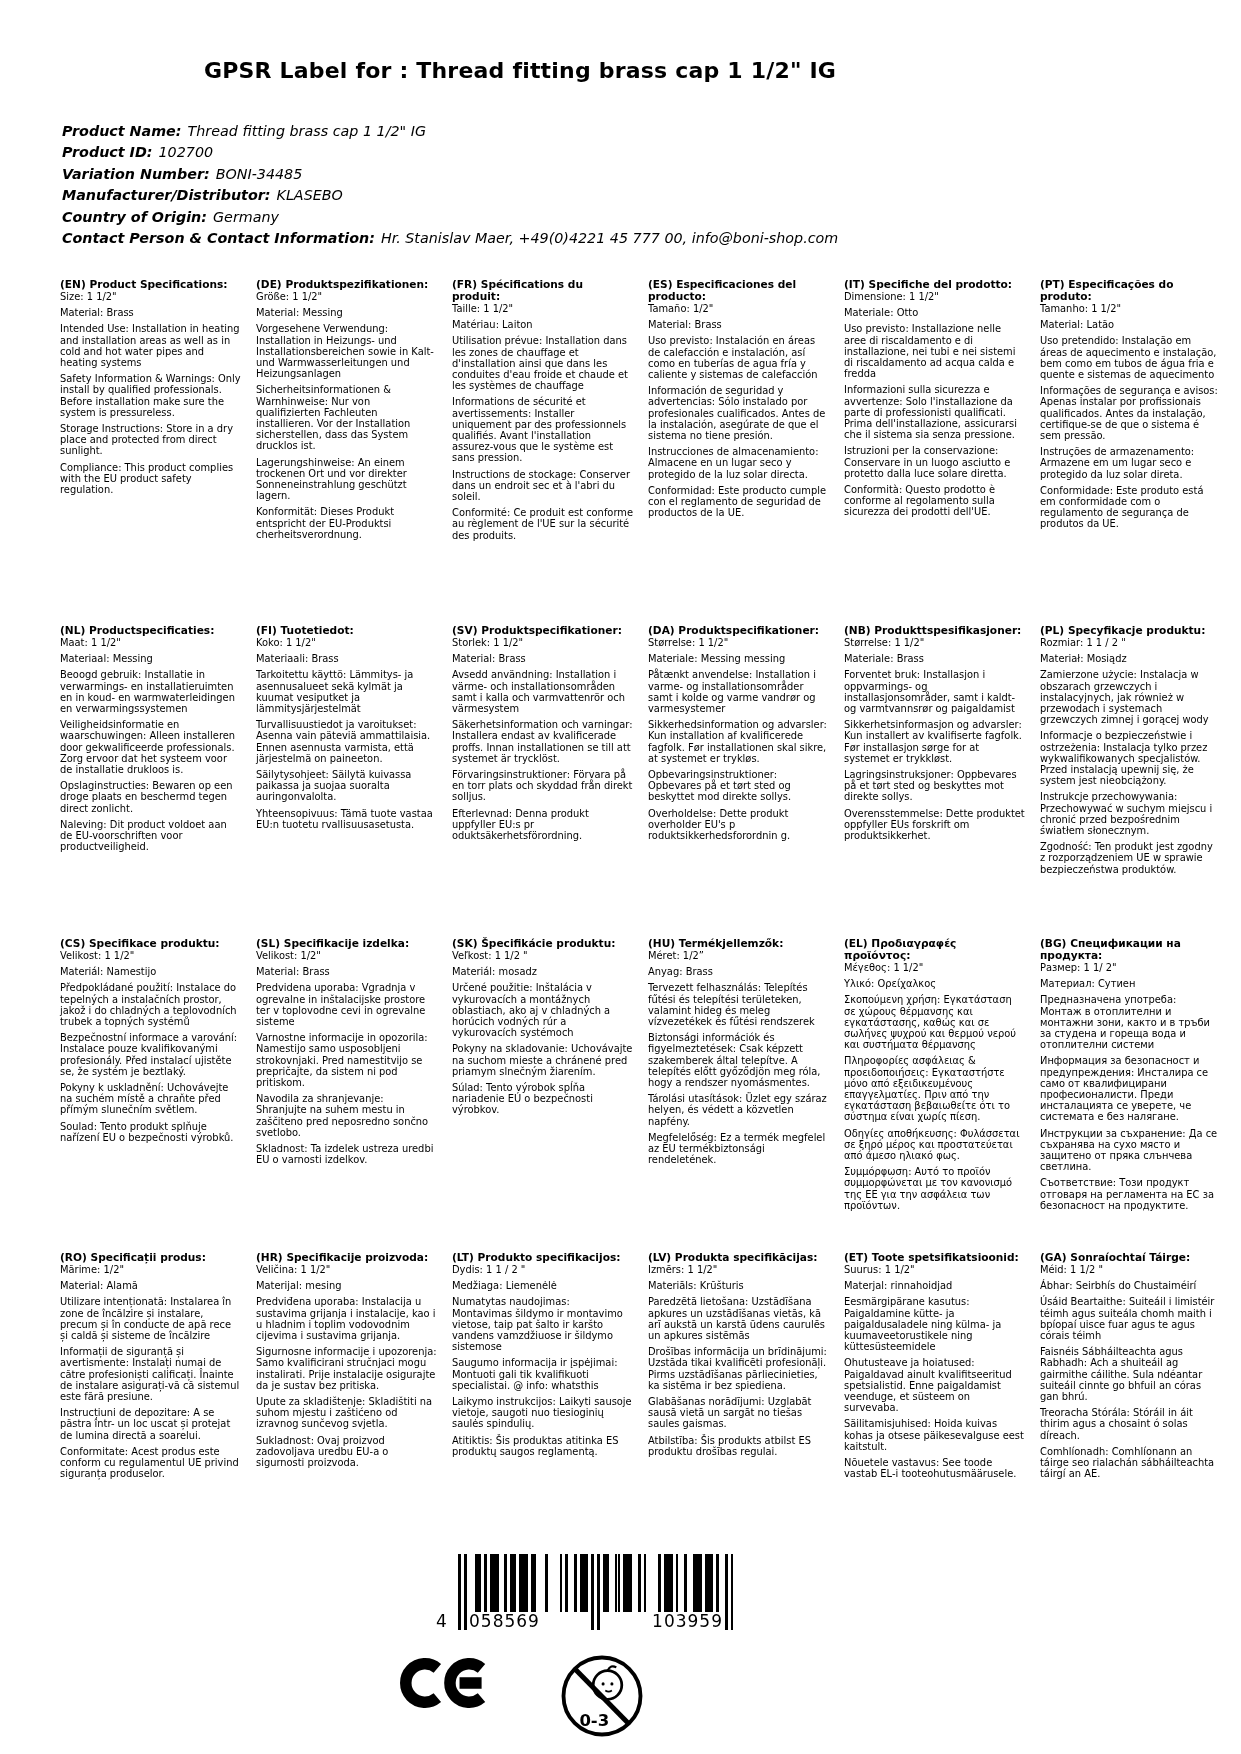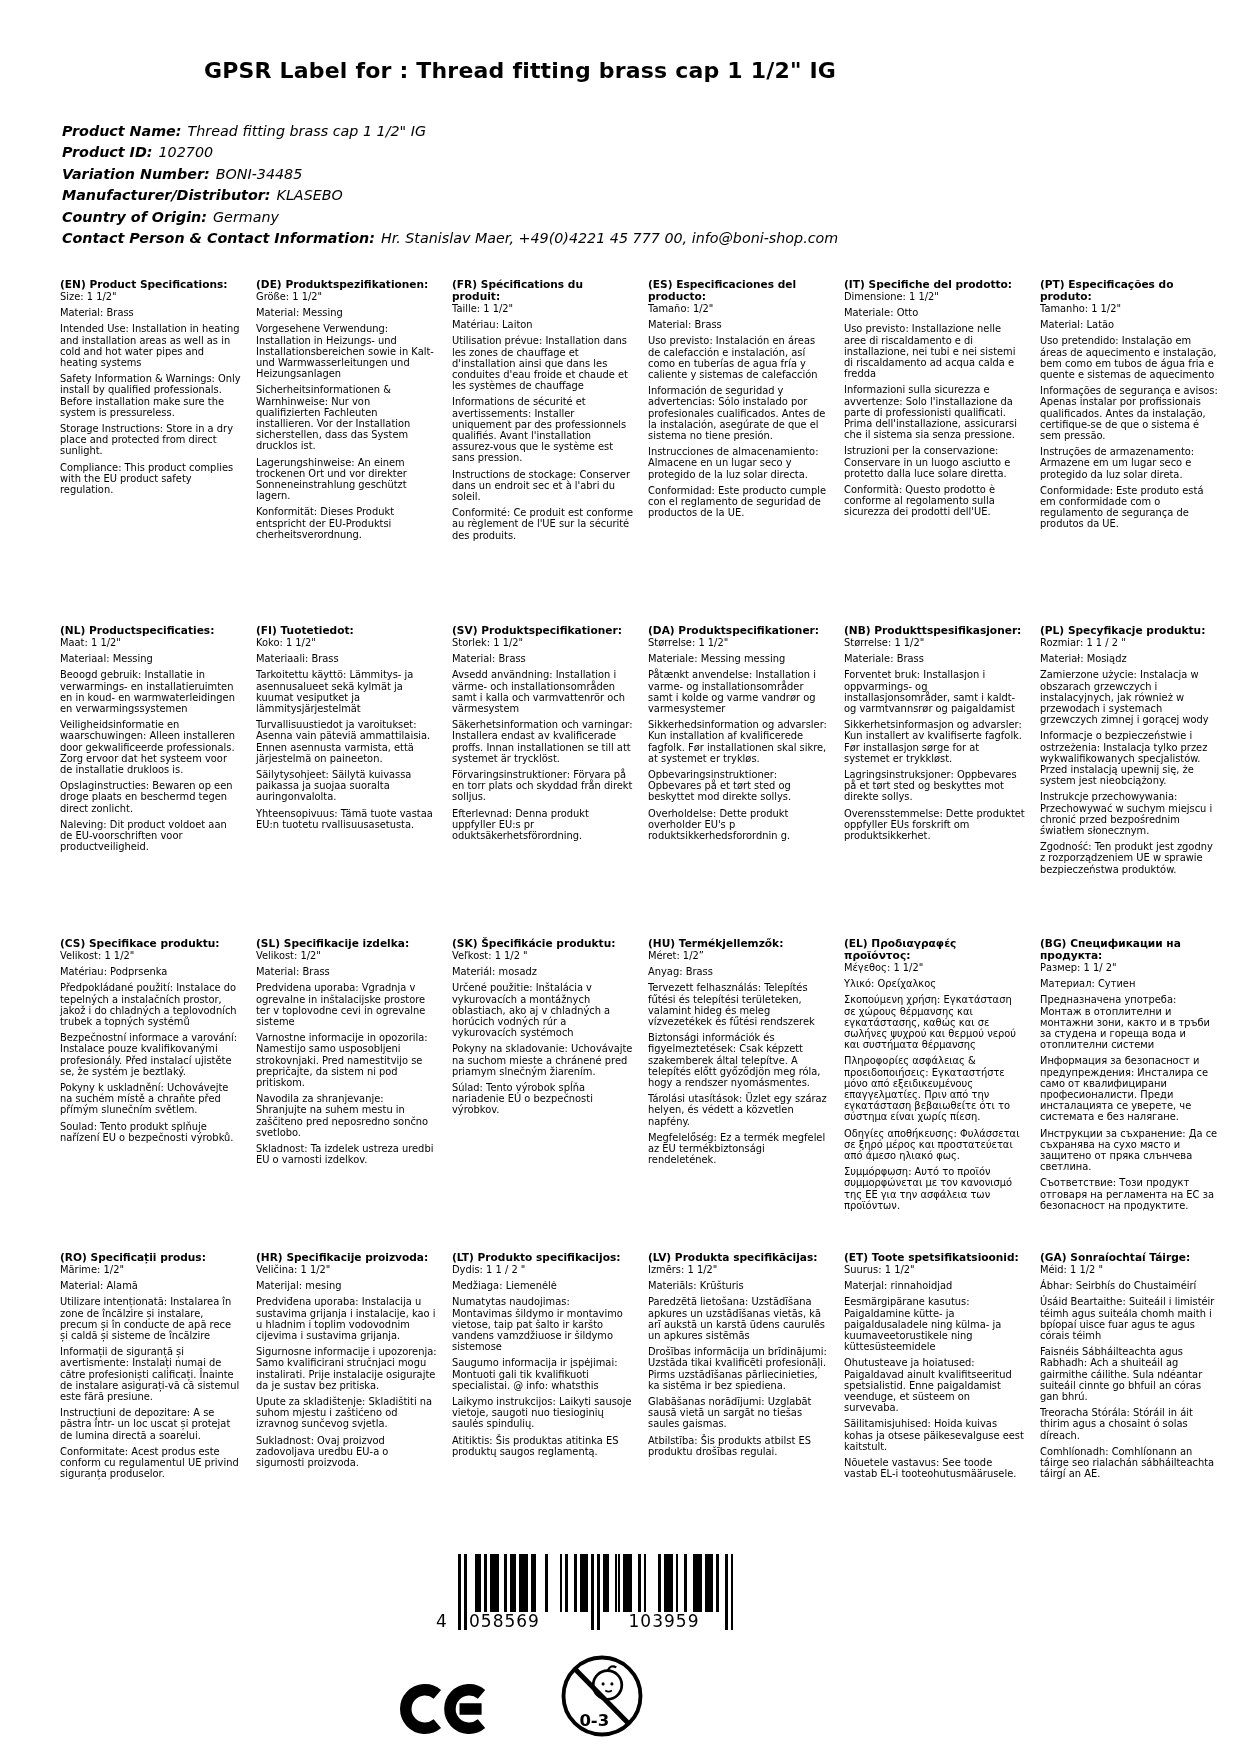--- a/index.html
+++ b/index.html
@@ -25,22 +25,22 @@
   .lang-body p:first-child{margin-top:1px;}
 
   .barcode-section{position:absolute;top:1548px;left:0;width:100%;height:206px;}
   .barcode{position:absolute;left:458px;top:6px;width:278px;height:92px;}
   .bars{position:absolute;left:0;top:0;width:276px;height:78px;}
   .bar{position:absolute;top:0;width:2.9px;height:58px;background:#000;}
   .bar.guard{height:76px;}
   .bc-digit{position:absolute;top:57px;font-size:17px;letter-spacing:1px;}
   .bc-lead{left:-22px;}
   .bc-left{left:11px;width:118px;text-align:left;}
-  .bc-right{left:147px;width:118px;text-align:center;}
-  .marks{position:absolute;top:104px;left:400px;display:flex;align-items:flex-end;gap:62px;}
+  .bc-right{left:147px;width:118px;text-align:right;}
+  .marks{position:absolute;top:104px;left:400px;display:flex;align-items:flex-start;gap:62px;}
   .ce-mark{width:96px;height:62px;}
   .age-warning{width:88px;height:88px;}
 </style>
 </head>
 <body>
 
 <div class="page-title">GPSR Label for : Thread fitting brass cap 1 1/2" IG</div>
 
 <div class="product-info">
   <div class="pi-row">
@@ -210,21 +210,21 @@
         <p>Informacje o bezpieczeństwie i ostrzeżenia: Instalacja tylko przez wykwalifikowanych specjalistów. Przed instalacją upewnij się, że system jest nieobciążony.</p>
         <p>Instrukcje przechowywania: Przechowywać w suchym miejscu i chronić przed bezpośrednim światłem słonecznym.</p>
         <p>Zgodność: Ten produkt jest zgodny z rozporządzeniem UE w sprawie bezpieczeństwa produktów.</p>
       </div>
   </div>
 
   <div class="lang-block">
     <p class="lang-header">(CS) Specifikace produktu:</p>
     <div class="lang-body">
         <p>Velikost: 1 1/2"</p>
-        <p>Matériau: Podprsenka</p>
+        <p>Materiál: Namestijo</p>
         <p>Předpokládané použití: Instalace do tepelných a instalačních prostor, jakož i do chladných a teplovodních trubek a topných systémů</p>
         <p>Bezpečnostní informace a varování: Instalace pouze kvalifikovanými profesionály. Před instalací ujistěte se, že systém je beztlaký.</p>
         <p>Pokyny k uskladnění: Uchovávejte na suchém místě a chraňte před přímým slunečním světlem.</p>
         <p>Soulad: Tento produkt splňuje nařízení EU o bezpečnosti výrobků.</p>
       </div>
   </div>
 
   <div class="lang-block">
     <p class="lang-header">(SL) Specifikacije izdelka:</p>
     <div class="lang-body">

